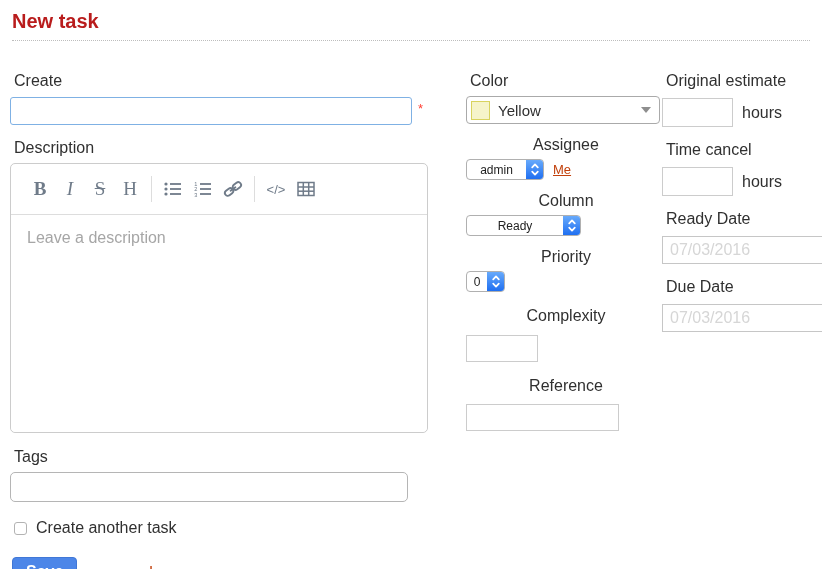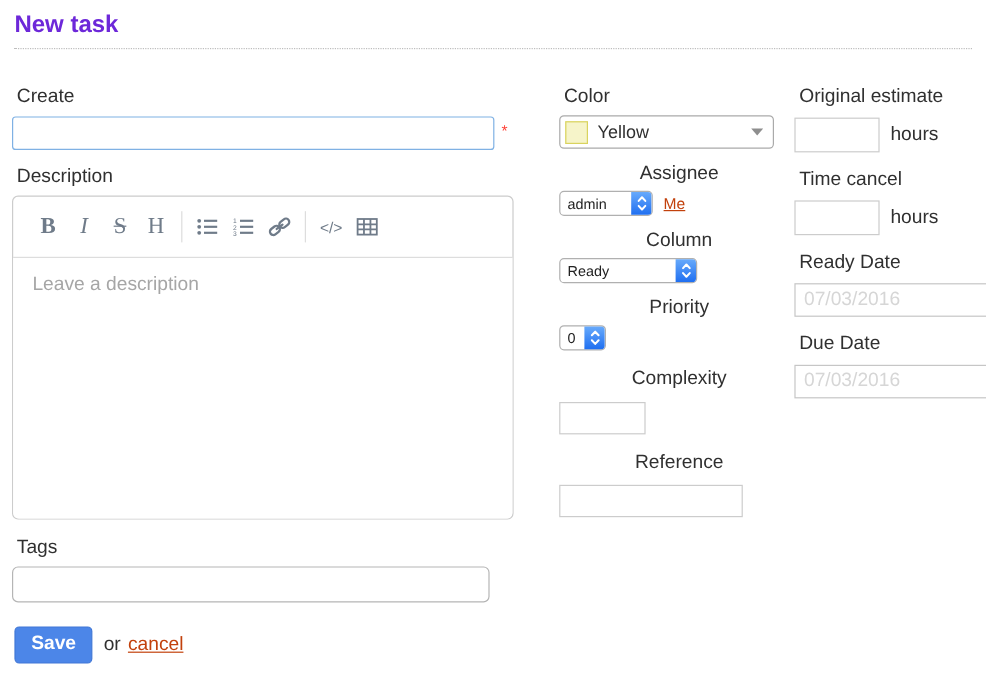--- a/index.html
+++ b/index.html
@@ -6,21 +6,21 @@
   html, body { width: 822px; height: 569px; overflow: hidden; background: #fff; }
   body {
     font-family: "Liberation Sans", sans-serif;
     color: #303030;
     font-size: 16px;
     padding: 6px 10px;
   }
   h1.page-title {
     font-size: 20px;
     font-weight: bold;
-    color: #6d28d9;
+    color: #b91c1c;
     margin: 4px 2px 0 2px;
     padding-bottom: 7px;
     border-bottom: 1px dotted #bdbdbd;
   }
   .form-grid { display: flex; margin-top: 31px; }
   .col-left  { width: 432px; flex: none; }
   .col-mid   { width: 196px; flex: none; margin-left: 24px; }
   .col-right { flex: 1; margin-left: 0; }
 
   label.f-label { display: block; font-size: 16px; color: #303030; margin: 0 0 0 4px; }
@@ -90,21 +90,21 @@
     background: #4c86e8; color: #fff; border: 1px solid #4077d6;
     border-radius: 4px; font-size: 16px; font-weight: bold;
     padding: 5px 13px 6px 13px; cursor: pointer;
     font-family: "Liberation Sans", sans-serif;
   }
   .actions .or-text { margin: 0 6px 0 9px; color: #303030; }
   a.link { color: #c2410c; text-decoration: underline; cursor: pointer; }
 
   
   .color-select {
-    width: 179px; height: 28px;
+    width: 194px; height: 28px;
     border: 1px solid #aaa; border-radius: 4px;
     display: flex; align-items: center;
     padding: 0 8px 0 4px; margin-top: 6px;
     background: #fff; cursor: pointer;
   }
   .swatch {
     width: 19px; height: 19px; flex: none;
     background: #f6f4c9; border: 1px solid #d9d35e;
   }
   .color-name { margin-left: 8px; font-size: 15px; flex: 1; }
@@ -114,21 +114,21 @@
     border-top: 6px solid #8e8e8e;
   }
   .mid-label { margin-top: 12px !important; text-align: center; }
   .macselect {
     display: inline-flex; align-items: center;
     height: 21px; background: #fff;
     border: 1px solid #b0b0b0; border-radius: 4px;
     margin-top: 5px; overflow: hidden; cursor: pointer;
     vertical-align: middle;
   }
-  .macselect-text { font-size: 12px; padding: 0 6px; flex: 1; color: #222; }
+  .macselect-text { font-size: 12px; padding: 0 6px; flex: 1; color: #222; text-align: center; }
   .macselect-stepper {
     width: 17px; height: 21px; flex: none;
     background: linear-gradient(#6badfc, #1c6cf0);
     display: flex; align-items: center; justify-content: center;
     border-radius: 0 3px 3px 0;
   }
   .sel-assignee { width: 78px; }
   .sel-column { width: 115px; }
   .sel-priority { width: 39px; }
   .assignee-row { display: flex; align-items: center; margin-top: 5px; }
@@ -219,20 +219,24 @@
               <line x1="12.7" y1="3.5" x2="12.7" y2="16.5"></line>
           </svg>
         </span>
       </div>
       <textarea placeholder="Leave a description" style=""></textarea>
     </div>
 
     <label class="f-label tags-label">Tags</label>
     <input class="tags-input" style="">
 
+    <label class="checkbox-row">
+      <input type="checkbox" style="">
+      <span>Create another task</span>
+    </label>
 
     <div class="actions">
       <button class="save-btn">Save</button>
       <span class="or-text">or</span>
       <a class="link">cancel</a>
     </div>
   </div>
 
   <div class="col-mid">
     <label class="f-label">Color</label>

